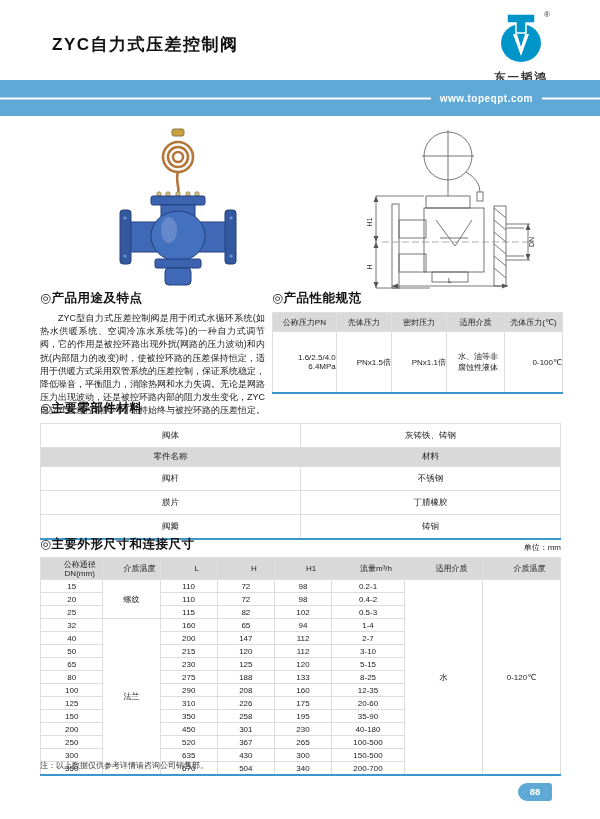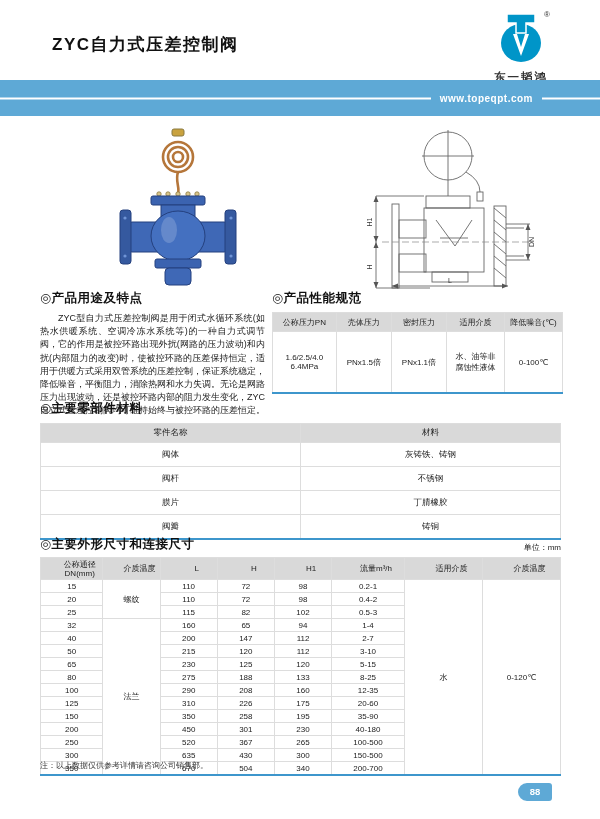--- a/index.html
+++ b/index.html
@@ -24,21 +24,21 @@
   .sec-h{font-size:12.5px;font-weight:bold;color:#111;letter-spacing:.5px;}
   .features{position:absolute;left:40px;top:290px;width:225px;}
   .features p{margin:5px 0 0 0;font-size:9px;line-height:13.2px;text-align:justify;
               text-indent:2em;color:#222;}
   .perf{position:absolute;left:272px;top:290px;width:291px;}
   table{border-collapse:collapse;width:100%;text-align:center;color:#222;}
   th{background:#d9d9d9;font-weight:normal;}
   th,td{border:1px solid #ddd;padding:0;}
   .perf table{margin-top:5px;font-size:8px;}
   .perf th{height:18px;}
-  .perf td{height:52px;}
+  .perf td{height:52px;text-align:right;}
   .blue-bottom{border-bottom:2px solid #3d96cc;}
   .mats{position:absolute;left:40px;top:400px;width:521px;}
   .mats table{margin-top:6px;font-size:8.5px;}
   .mats th{height:18px;}
   .mats td{height:23px;}
   .dims{position:absolute;left:40px;top:536px;width:521px;}
   .dims-head{display:flex;justify-content:space-between;align-items:flex-end;}
   .unit{font-size:8px;color:#222;}
   .dims table{margin-top:4px;font-size:8px;}
   .dims th{height:21px;line-height:9px;padding-left:16px;}
@@ -160,47 +160,47 @@
 
   <div class="perf">
     <div class="sec-h">◎产品性能规范</div>
     <table class="blue-bottom">
       <tbody>
           <tr>
         <th style="width:22%">公称压力PN</th>
         <th style="width:19%">壳体压力</th>
         <th style="width:19%">密封压力</th>
         <th style="width:20%">适用介质</th>
-        <th style="width:20%">降低噪音(℃)</th>
+        <th style="width:20%">壳体压力(℃)</th>
       </tr>
       <tr>
         <td>
           <div>1.6/2.5/4.0</div>
           <div>6.4MPa</div>
         </td>
         <td>PNx1.5倍</td>
         <td>PNx1.1倍</td>
         <td style="padding:4px 6px">水、油等非腐蚀性液体</td>
         <td>0-100℃</td>
       </tr>
     </tbody>
       </table>
   </div>
 
   <div class="mats">
     <div class="sec-h">◎主要零部件材料</div>
     <table class="blue-bottom">
       <tbody>
           <tr>
+        <td>阀体</td>
+        <td>灰铸铁、铸钢</td>
+      </tr>
+      <tr>
         <th style="width:50%">零件名称</th>
         <th style="width:50%">材料</th>
-      </tr>
-      <tr>
-        <td>阀体</td>
-        <td>灰铸铁、铸钢</td>
       </tr>
       <tr>
         <td>阀杆</td>
         <td>不锈钢</td>
       </tr>
       <tr>
         <td>膜片</td>
         <td>丁腈橡胶</td>
       </tr>
       <tr>

